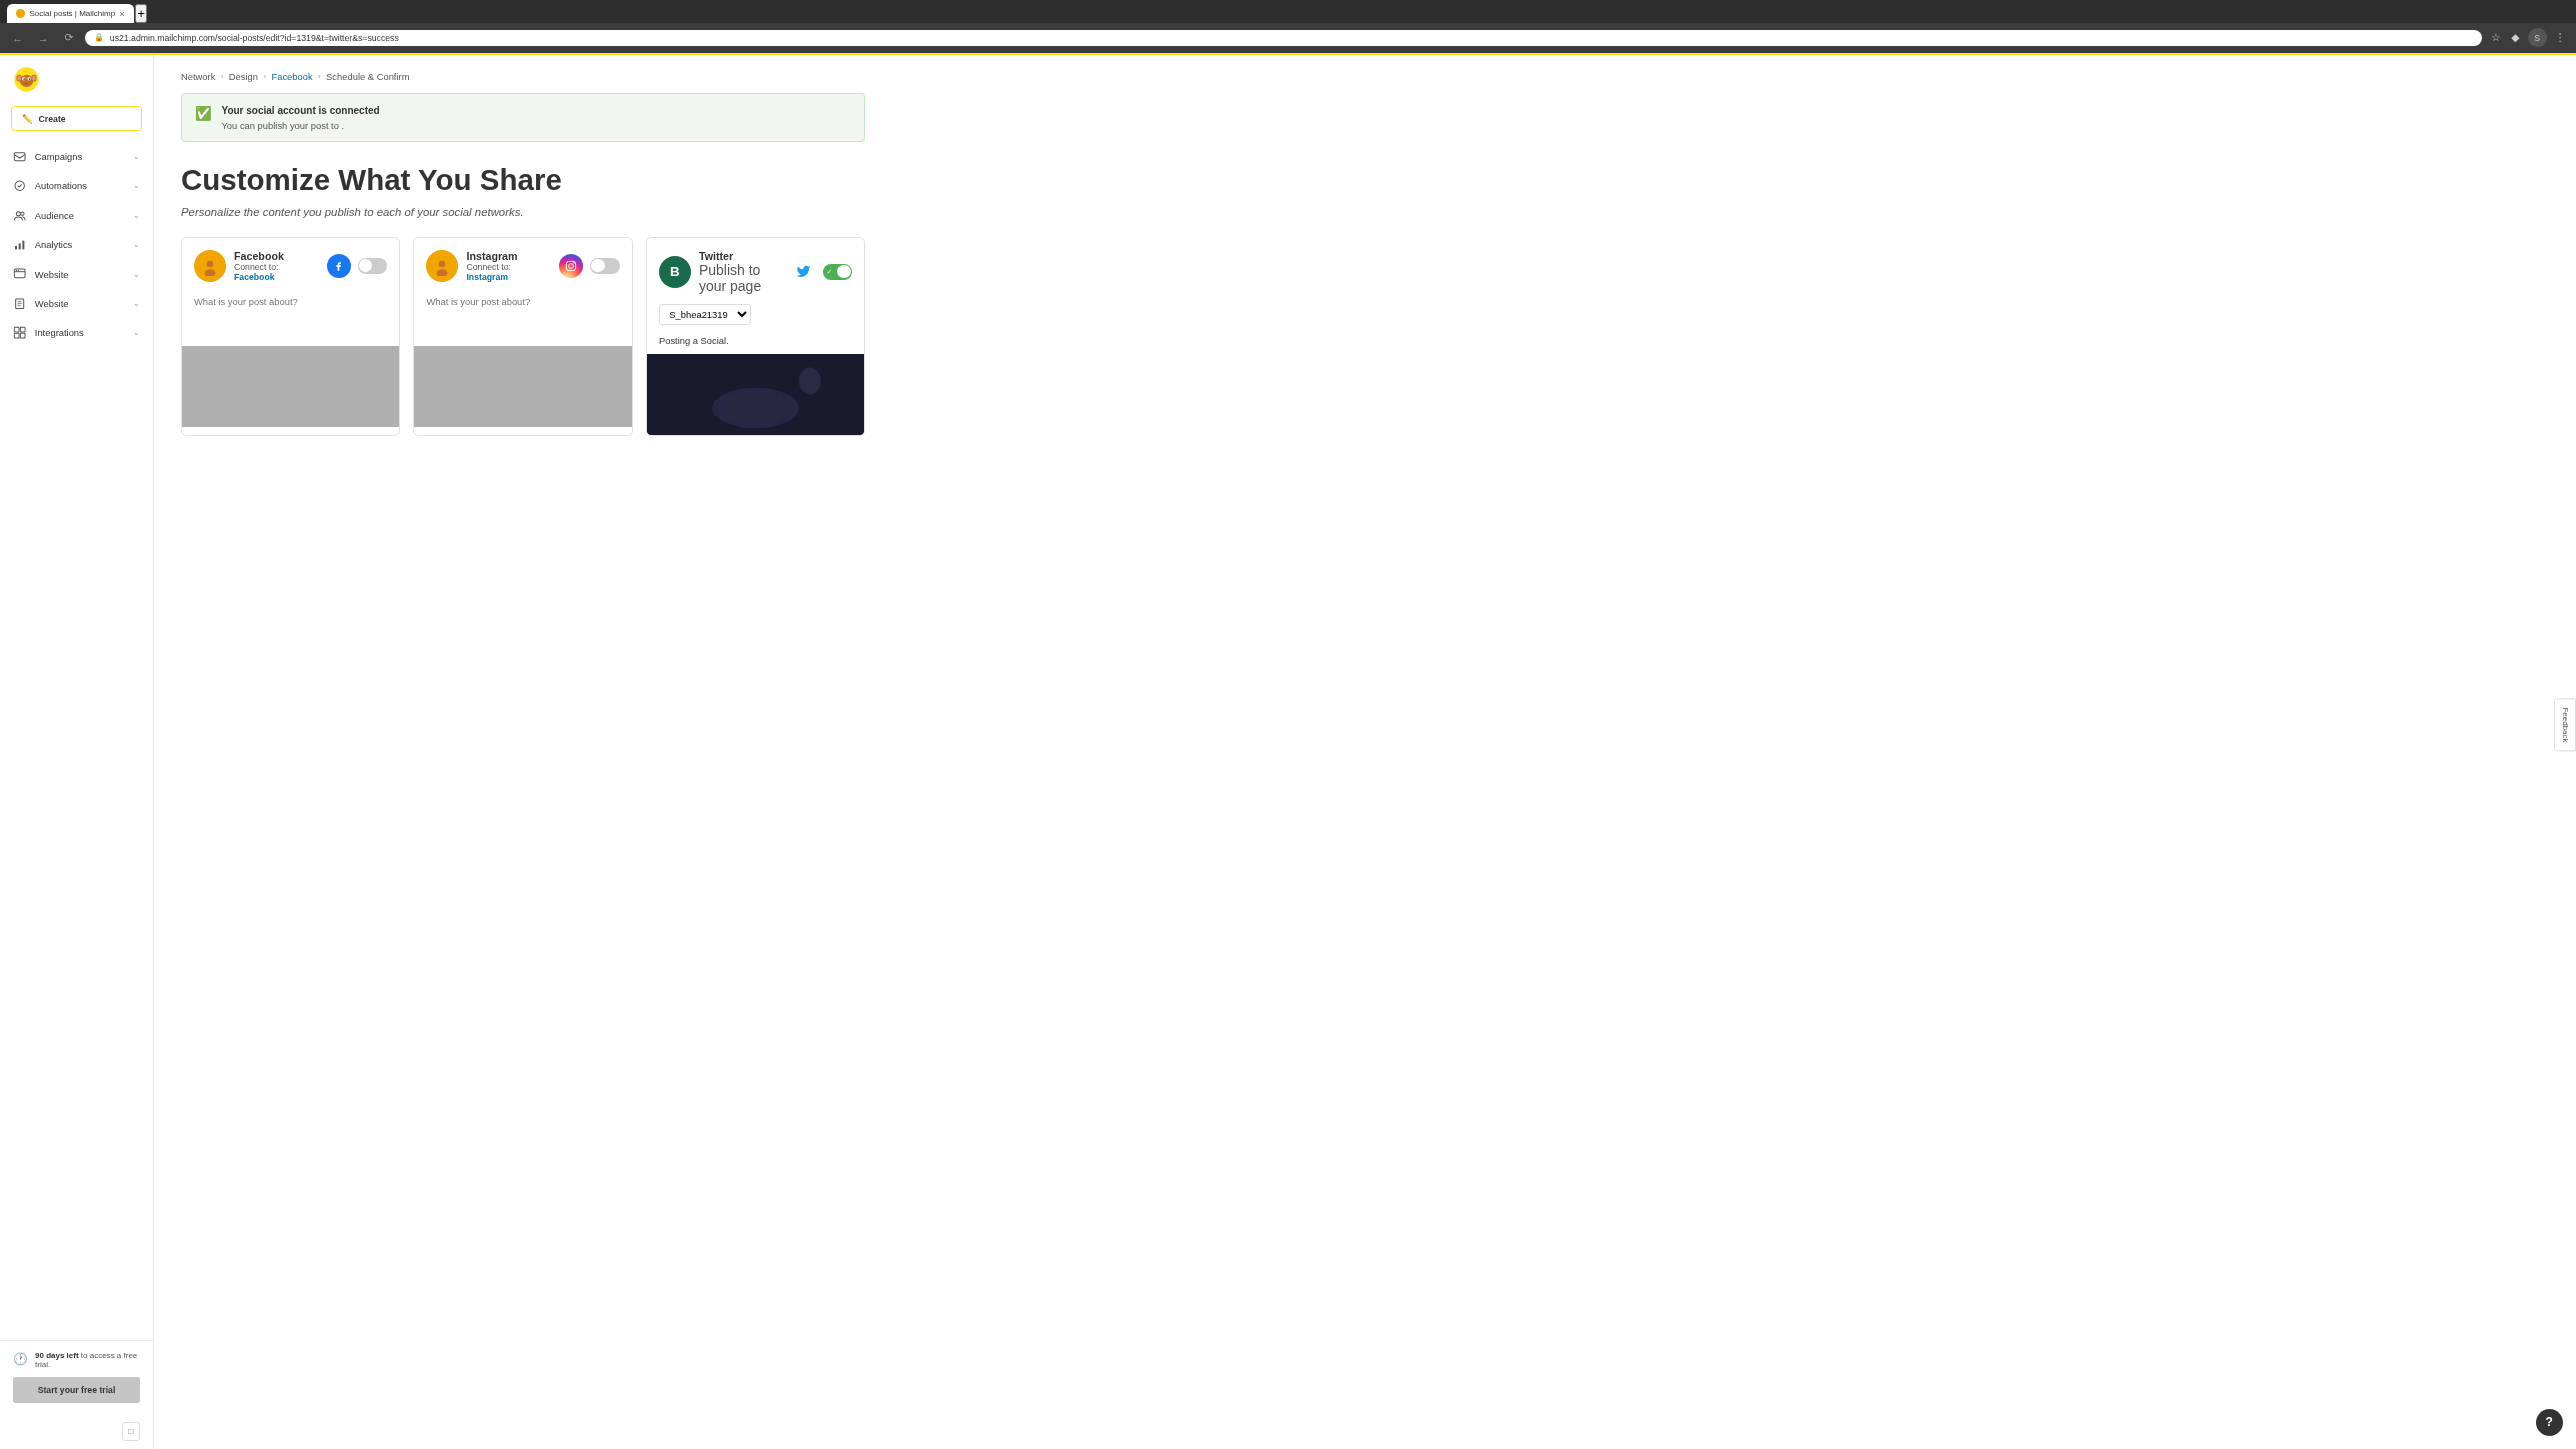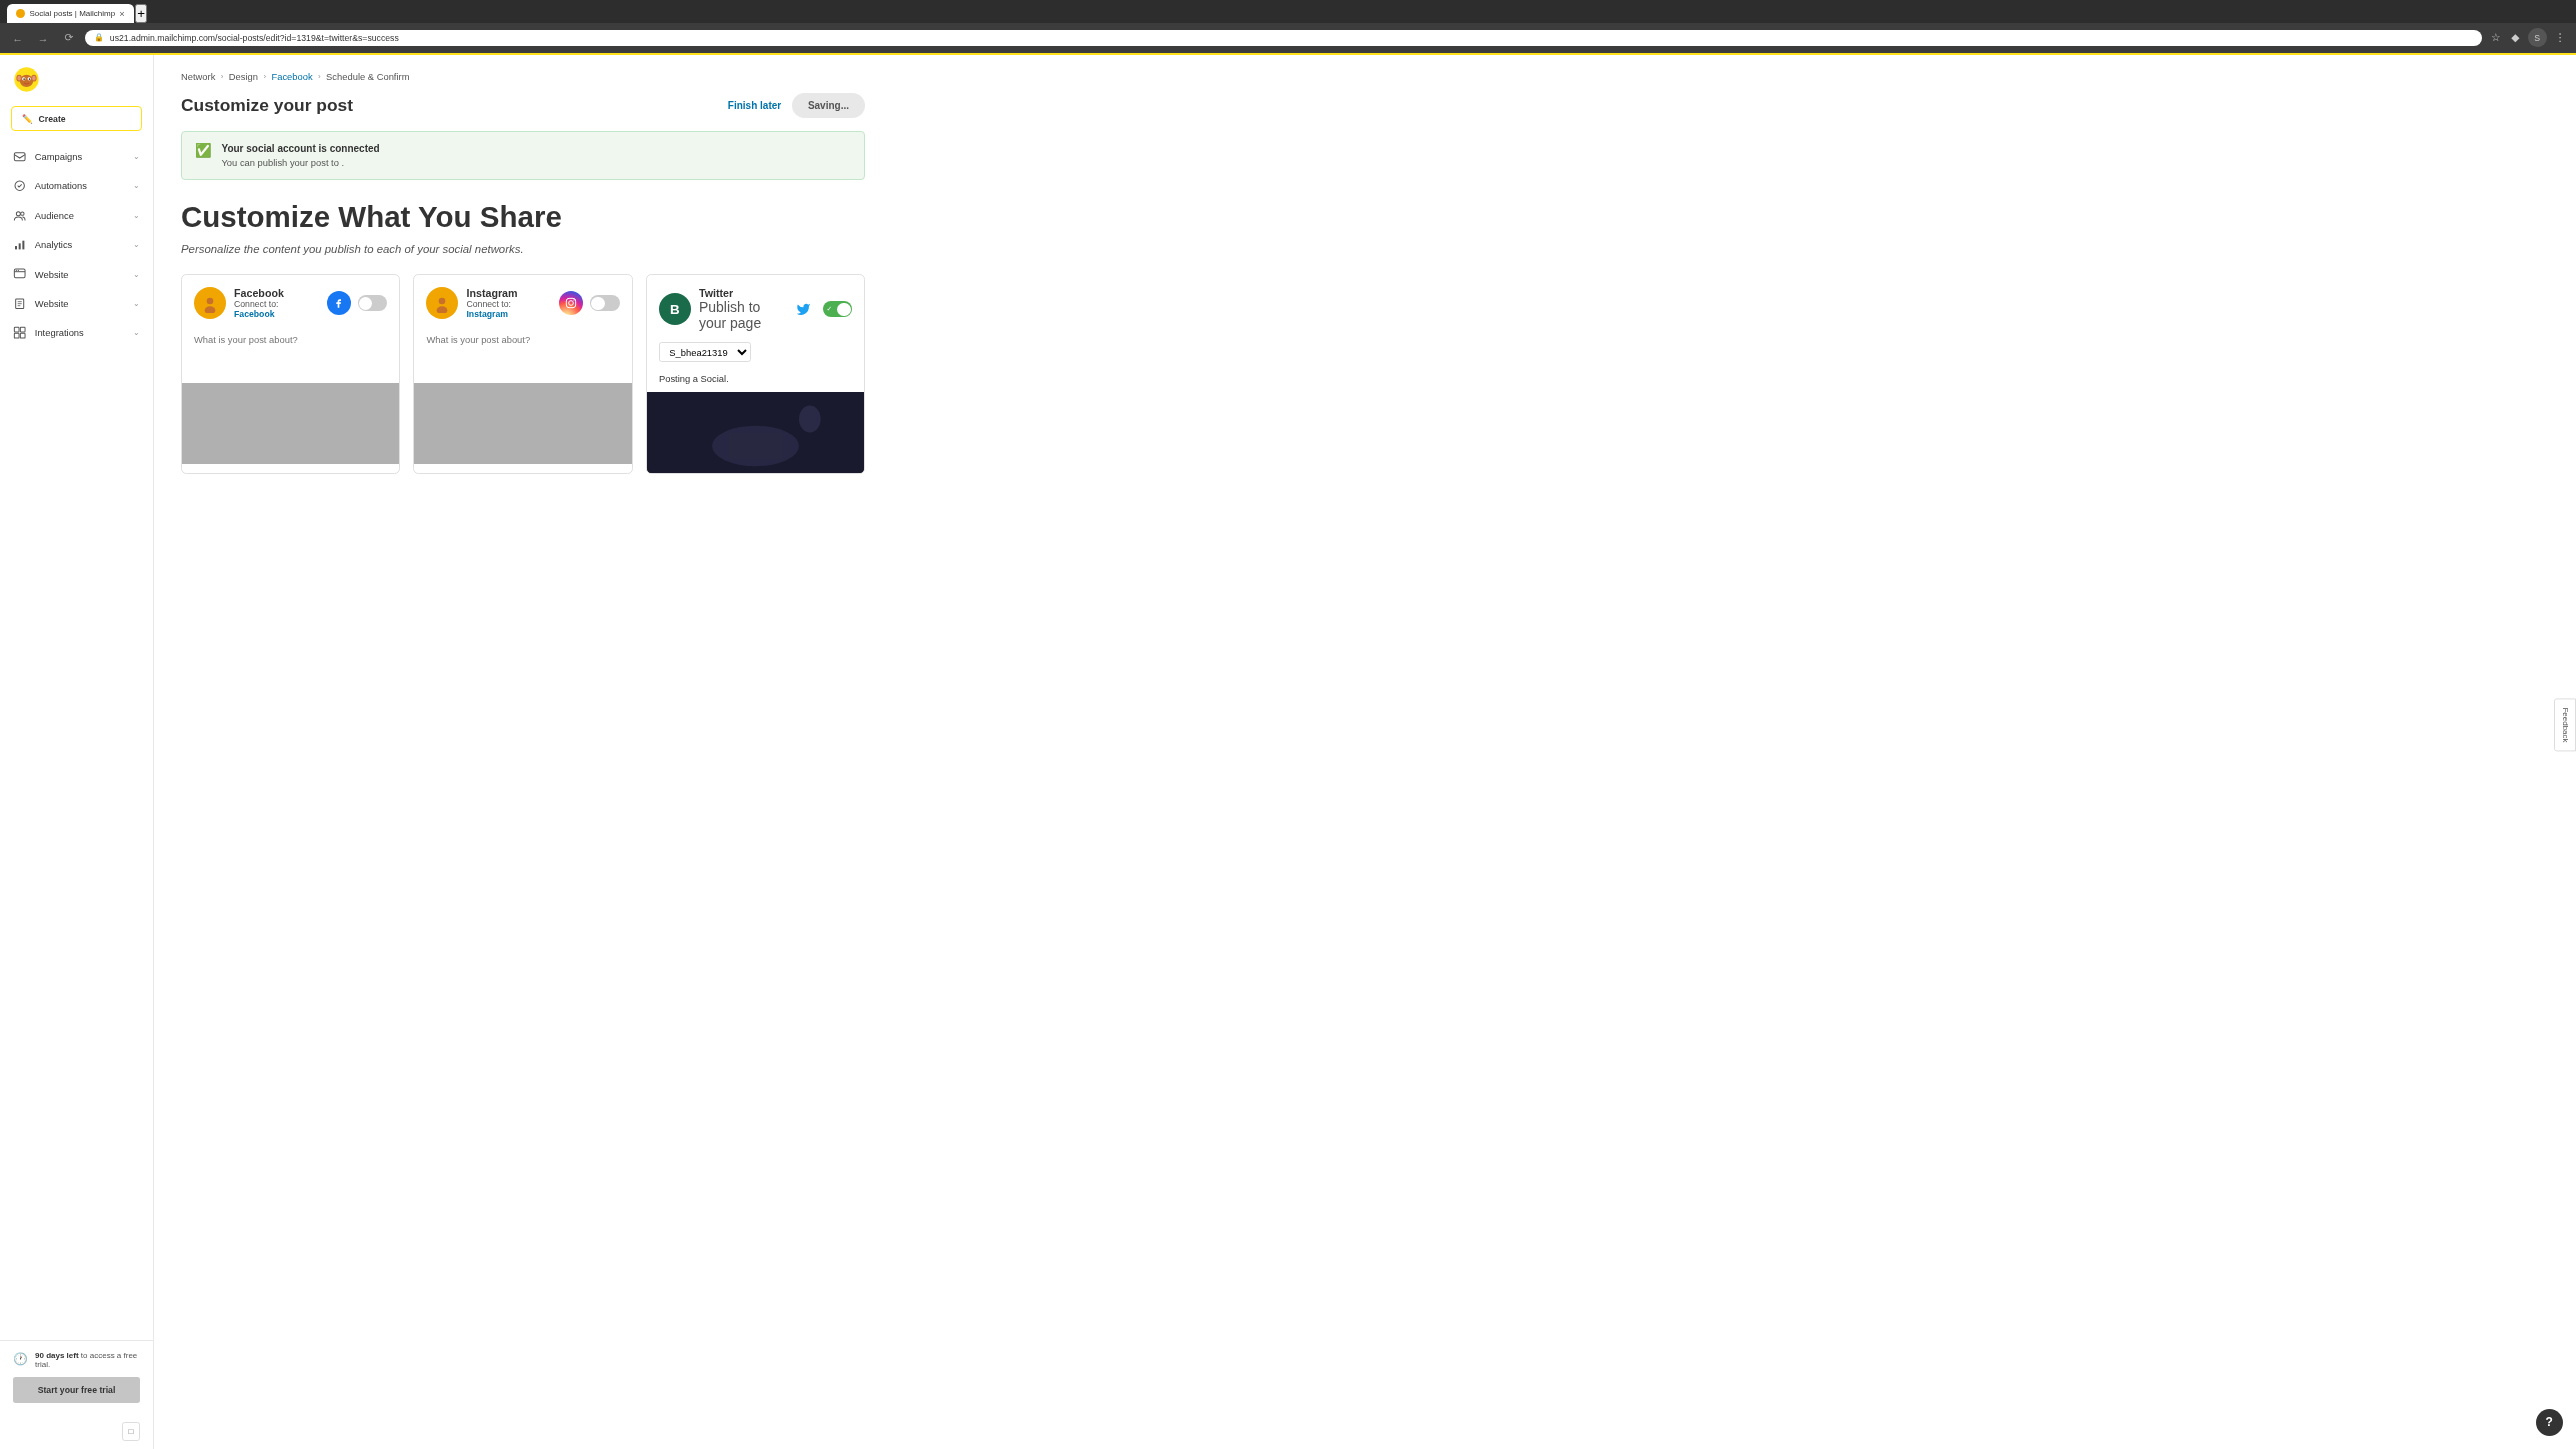--- a/index.html
+++ b/index.html
@@ -277,27 +277,20 @@
       <div class="breadcrumb">
         <a href="#" class="inactive">Network</a>
         <span class="breadcrumb-arrow">›</span>
         <a href="#" class="inactive">Design</a>
         <span class="breadcrumb-arrow">›</span>
         <span class="active-crumb">Facebook</span>
         <span class="breadcrumb-arrow">›</span>
         <a href="#" class="inactive">Schedule &amp; Confirm</a>
       </div>
 
-      <div class="page-header-row">
-        <h1 class="page-title">Customize your post</h1>
-        <div class="header-actions">
-          <a href="#" class="finish-later-link">Finish later</a>
-          <button class="saving-btn">Saving...</button>
-        </div>
-      </div>
 
       <div class="success-banner">
         <span class="success-icon">✅</span>
         <div class="success-text">
           <strong>Your social account is connected</strong>
           <span>You can publish your post to .</span>
         </div>
       </div>
 
       <h2 class="section-heading">Customize What You Share</h2>

